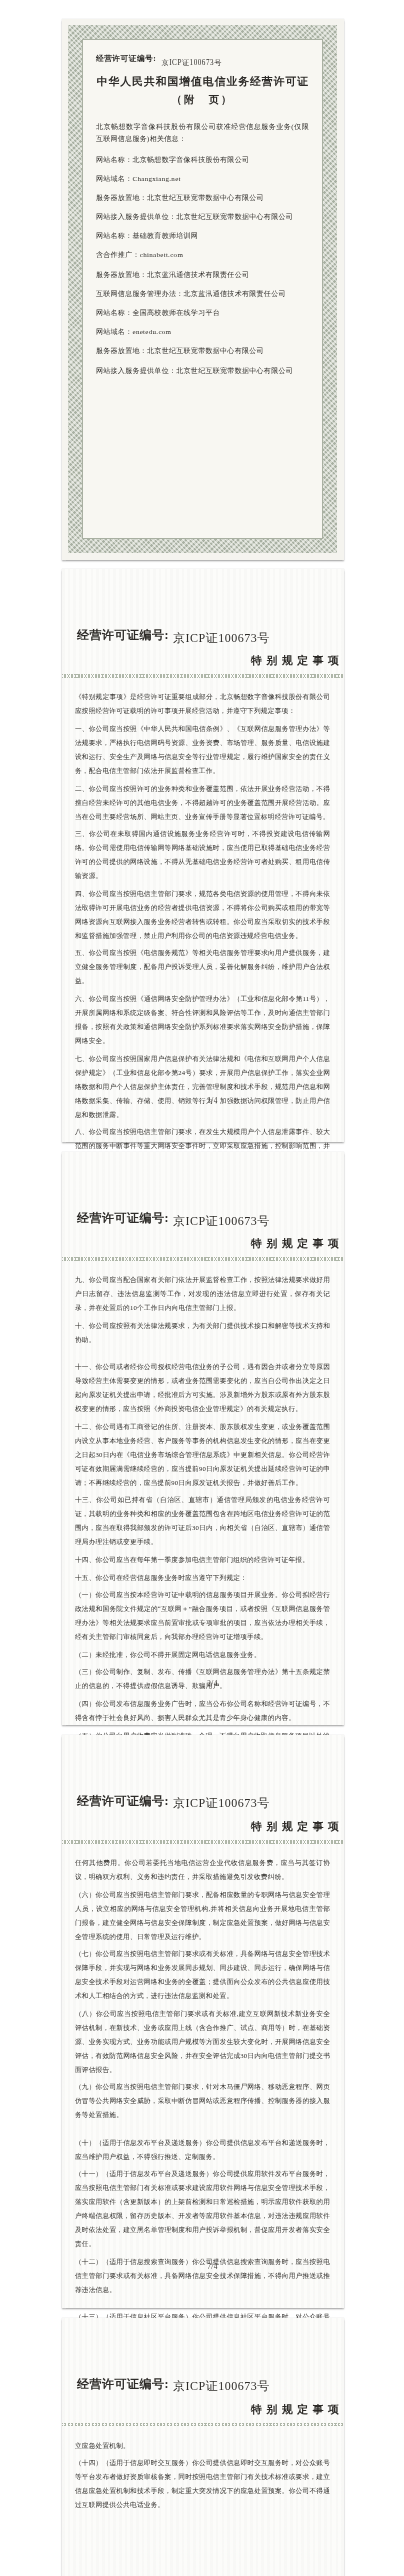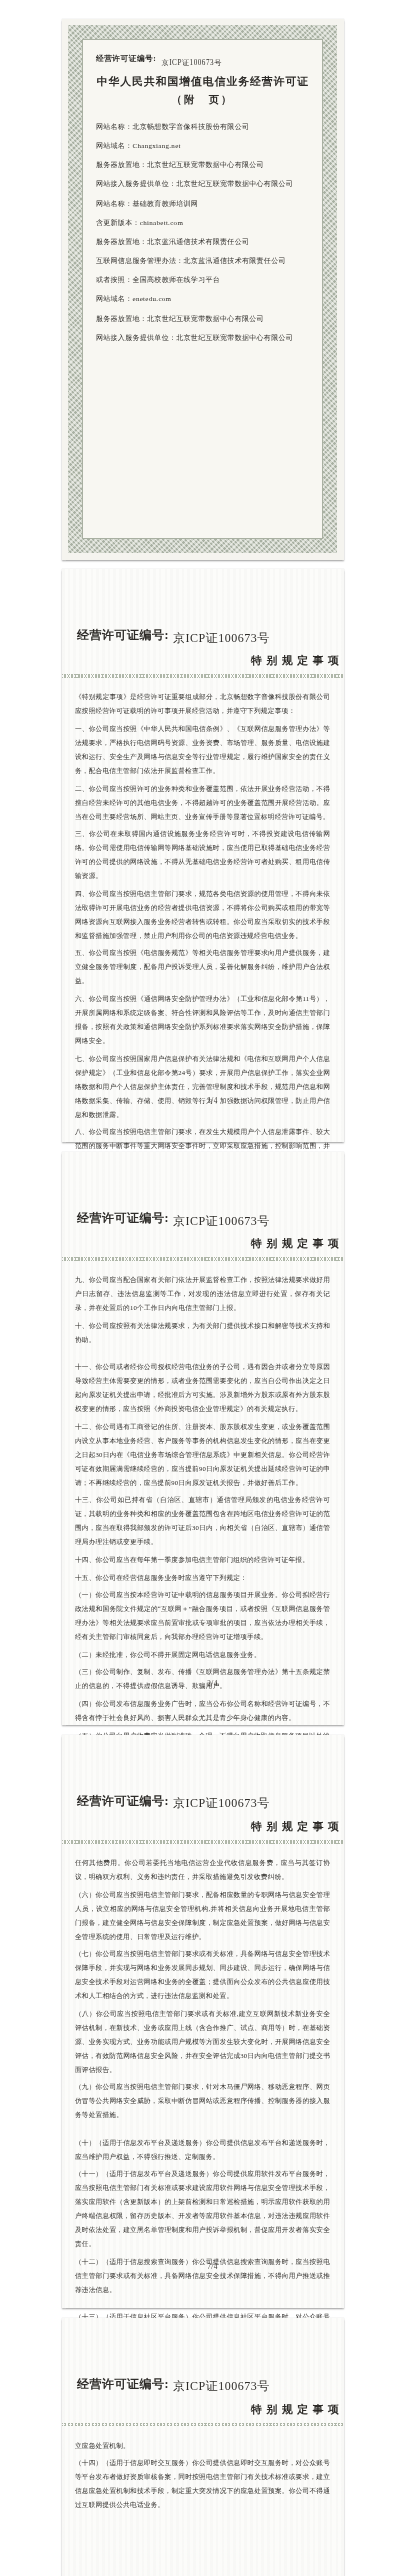--- a/index.html
+++ b/index.html
@@ -73,29 +73,30 @@
 
   <div class="page cert">
     <div class="cert-frame">
       <div class="cert-inner">
         <div class="cert-header">
           <span class="lbl">经营许可证编号:</span><span class="num">京ICP证100673号</span>
         </div>
         <div class="cert-title">中华人民共和国增值电信业务经营许可证</div>
         <div class="cert-subtitle">（附　页）</div>
         <div class="cert-body">
+          <p class="intro">北京畅想数字音像科技股份有限公司获准经营信息服务业务(仅限互联网信息服务)相关信息：</p>
           <p>网站名称：北京畅想数字音像科技股份有限公司</p>
           <p>网站域名：Changxiang.net</p>
           <p>服务器放置地：北京世纪互联宽带数据中心有限公司</p>
           <p>网站接入服务提供单位：北京世纪互联宽带数据中心有限公司</p>
           <p>网站名称：基础教育教师培训网</p>
-          <p>含更新版本：chinabett.com</p>
+          <p>含合作推广：chinabett.com</p>
           <p>服务器放置地：北京蓝汛通信技术有限责任公司</p>
           <p>互联网信息服务管理办法：北京蓝汛通信技术有限责任公司</p>
-          <p>或者按照：全国高校教师在线学习平台</p>
+          <p>网站名称：全国高校教师在线学习平台</p>
           <p>网站域名：enetedu.com</p>
           <p>服务器放置地：北京世纪互联宽带数据中心有限公司</p>
           <p>网站接入服务提供单位：北京世纪互联宽带数据中心有限公司</p>
         </div>
       </div>
     </div>
   </div>
 
   <div class="page sp">
     <div class="sp-header">

